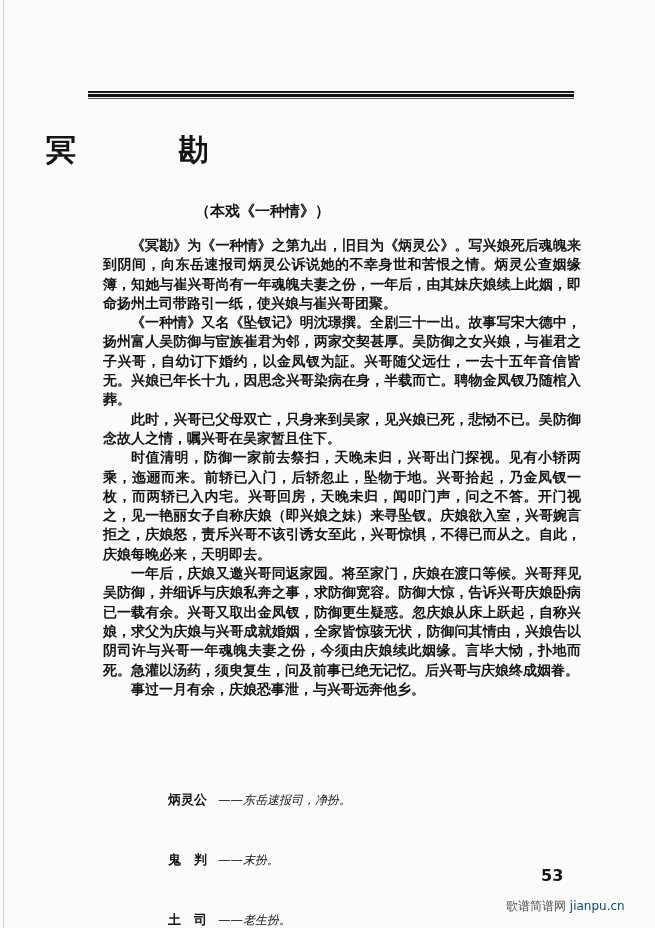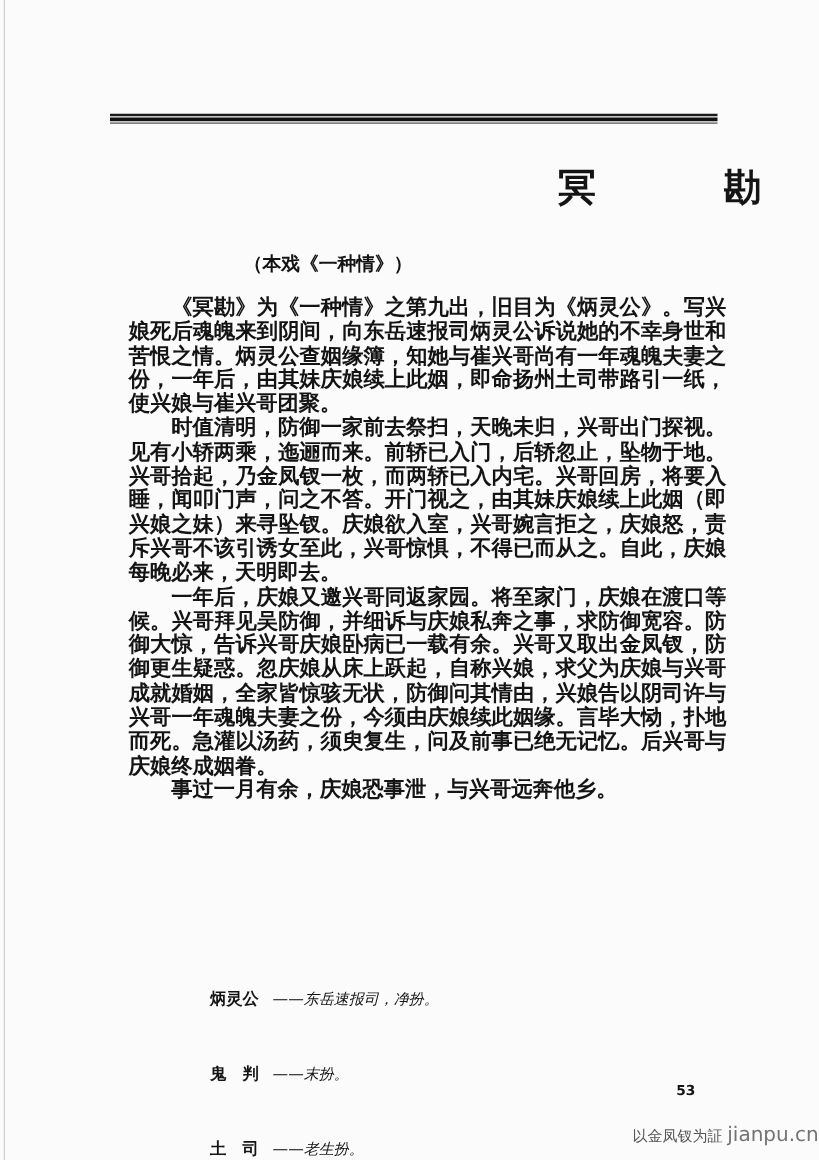--- a/index.html
+++ b/index.html
@@ -14,68 +14,70 @@
       position: absolute; left: 3px; top: 0; width: 1px; height: 928px; background: #cfcfcf;
     }
     .top-rule {
       position: absolute; left: 88px; top: 89px; width: 486px; height: 10px;
     }
     .top-rule .r1 { position: absolute; left: 0; top: 2px; width: 100%; height: 2px; background: #1a1a1a; }
     .top-rule .r2 { position: absolute; left: 0; top: 5px; width: 100%; height: 3px; background: #111; }
     .top-rule .r3 { position: absolute; left: 0; top: 9px; width: 100%; height: 1px; background: #555; }
     .title {
       position: absolute; left: 0; width: 655px; top: 130px;
-      text-align: right; font-size: 30px; font-weight: bold; letter-spacing: 46px;
+      text-align: left; font-size: 30px; font-weight: bold; letter-spacing: 46px;
       text-indent: 46px; font-family: "DejaVu Sans", sans-serif;
     }
     .subtitle {
       position: absolute; left: 0; width: 525px; top: 202px;
       text-align: center; font-size: 15px; font-weight: bold;
       font-family: "DejaVu Sans", sans-serif;
     }
     .body-text {
       position: absolute; left: 103px; top: 236px; width: 478px;
-      font-size: 17px; line-height: 19.3px; text-align: justify;
-      font-family: Liberation Serif, serif; font-weight: bold;
+      font-size: 14px; line-height: 19.3px; text-align: justify;
+      font-family: Liberation Sans, sans-serif; font-weight: bold;
     }
     .body-text p { margin: 0; text-indent: 2em; }
     .cast {
       position: absolute; left: 168px; top: 750px; width: 300px;
       font-family: "DejaVu Sans", sans-serif; font-size: 12.5px; line-height: 20px;
     }
     .cast-row { display: flex; align-items: baseline; white-space: nowrap; }
     .cast-role { font-weight: bold; width: 50px; font-size: 13px; margin-top: 40px; }
     .cast-desc { font-size: 12px; font-style: italic; }
     .page-number {
-      position: absolute; left: 541px; top: 866px; font-size: 11px; font-weight: bold;
+      position: absolute; left: 541px; top: 866px; font-size: 16px; font-weight: bold;
       font-family: "DejaVu Sans", sans-serif;
     }
     .watermark {
       position: absolute; left: 506px; top: 898px; font-size: 12px;
       color: #555; font-family: "DejaVu Serif", serif; white-space: nowrap;
     }
-    .watermark .wm-url { color: #737373; font-family: "DejaVu Sans", sans-serif; font-size: 16px; }
+    .watermark .wm-url { color: #0c4a6e; font-family: "DejaVu Sans", sans-serif; font-size: 12px; }
   </style>
 </head>
 <body>
 
 <div class="page-border-left"></div>
 
 <div class="top-rule">
   <div class="r1"></div>
   <div class="r2"></div>
   <div class="r3"></div>
 </div>
 
 <div class="title">冥 勘</div>
 <div class="subtitle">（本戏《一种情》）</div>
 
 <div class="body-text">
   <p>《冥勘》为《一种情》之第九出，旧目为《炳灵公》。写兴娘死后魂魄来到阴间，向东岳速报司炳灵公诉说她的不幸身世和苦恨之情。炳灵公查姻缘簿，知她与崔兴哥尚有一年魂魄夫妻之份，一年后，由其妹庆娘续上此姻，即命扬州土司带路引一纸，使兴娘与崔兴哥团聚。</p>
-  <p>时值清明，防御一家前去祭扫，天晚未归，兴哥出门探视。见有小轿两乘，迤逦而来。前轿已入门，后轿忽止，坠物于地。兴哥拾起，乃金凤钗一枚，而两轿已入内宅。兴哥回房，将要入睡，闻叩门声，问之不答。开门视之，由其妹庆娘续上此姻（即兴娘之妹）来寻坠钗。庆娘欲入室，兴哥婉言拒之，庆娘怒，责斥兴哥不该引诱女至此，兴哥惊惧，不得已而从之。自此，庆娘每晚必来，天明即去。</p>
+  <p>《一种情》又名《坠钗记》明沈璟撰。全剧三十一出。故事写宋大德中，扬州富人吴防御与宦族崔君为邻，两家交契甚厚。吴防御之女兴娘，与崔君之子兴哥，自幼订下婚约，以金凤钗为証。兴哥随父远仕，一去十五年音信皆无。兴娘已年长十九，因思念兴哥染病在身，半载而亡。聘物金凤钗乃随棺入葬。</p>
+  <p>此时，兴哥已父母双亡，只身来到吴家，见兴娘已死，悲恸不已。吴防御念故人之情，嘱兴哥在吴家暂且住下。</p>
+  <p>时值清明，防御一家前去祭扫，天晚未归，兴哥出门探视。见有小轿两乘，迤逦而来。前轿已入门，后轿忽止，坠物于地。兴哥拾起，乃金凤钗一枚，而两轿已入内宅。兴哥回房，天晚未归，闻叩门声，问之不答。开门视之，见一艳丽女子自称庆娘（即兴娘之妹）来寻坠钗。庆娘欲入室，兴哥婉言拒之，庆娘怒，责斥兴哥不该引诱女至此，兴哥惊惧，不得已而从之。自此，庆娘每晚必来，天明即去。</p>
   <p>一年后，庆娘又邀兴哥同返家园。将至家门，庆娘在渡口等候。兴哥拜见吴防御，并细诉与庆娘私奔之事，求防御宽容。防御大惊，告诉兴哥庆娘卧病已一载有余。兴哥又取出金凤钗，防御更生疑惑。忽庆娘从床上跃起，自称兴娘，求父为庆娘与兴哥成就婚姻，全家皆惊骇无状，防御问其情由，兴娘告以阴司许与兴哥一年魂魄夫妻之份，今须由庆娘续此姻缘。言毕大恸，扑地而死。急灌以汤药，须臾复生，问及前事已绝无记忆。后兴哥与庆娘终成姻眷。</p>
   <p>事过一月有余，庆娘恐事泄，与兴哥远奔他乡。</p>
 </div>
 
 <div class="cast">
   <div class="cast-row">
     <span class="cast-role">炳灵公</span>
     <span class="cast-dash">——</span>
     <span class="cast-desc">东岳速报司，净扮。</span>
   </div>
@@ -87,15 +89,15 @@
   <div class="cast-row">
     <span class="cast-role">土　司</span>
     <span class="cast-dash">——</span>
     <span class="cast-desc">老生扮。</span>
   </div>
 </div>
 
 <div class="page-number">53</div>
 
 <div class="watermark">
-  <span>以金凤钗为証</span>
+  <span>歌谱简谱网</span>
   <span class="wm-url">jianpu.cn</span>
 </div>
 
 </body></html>

